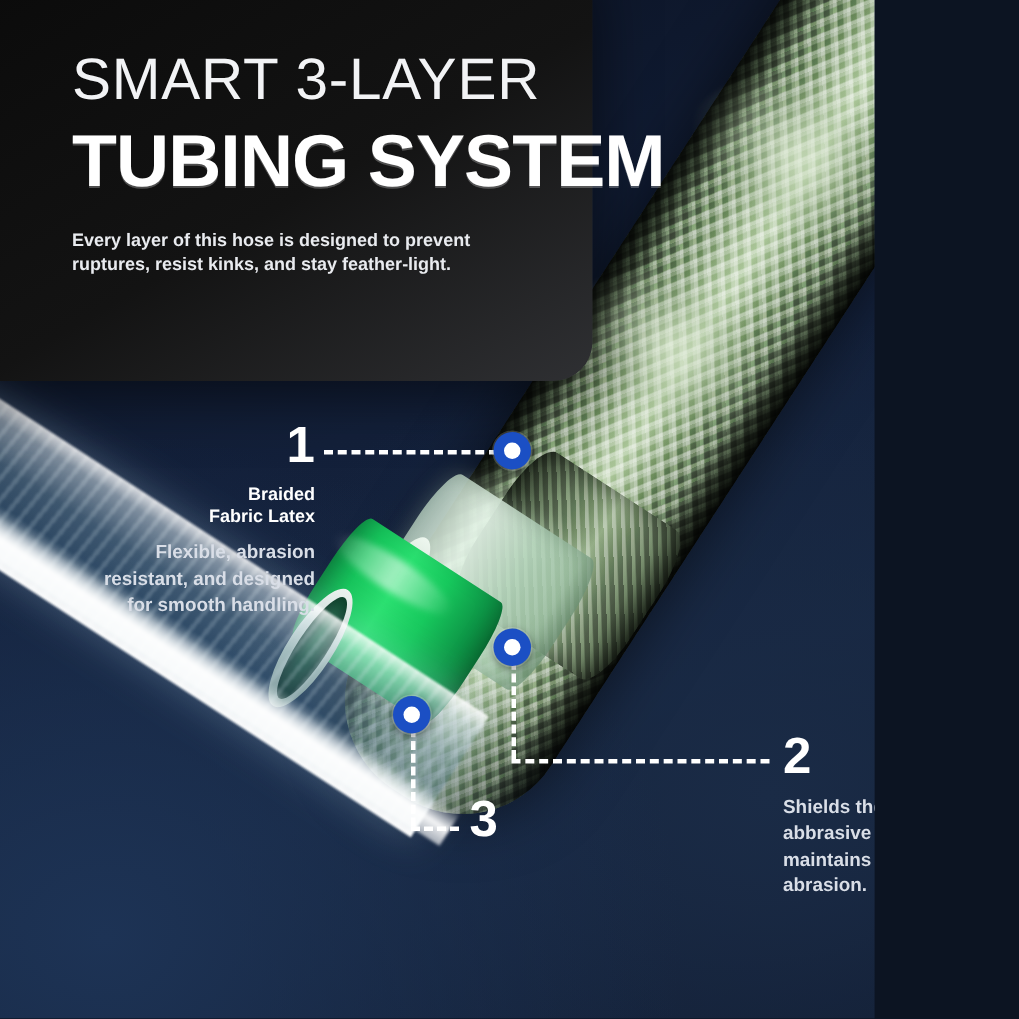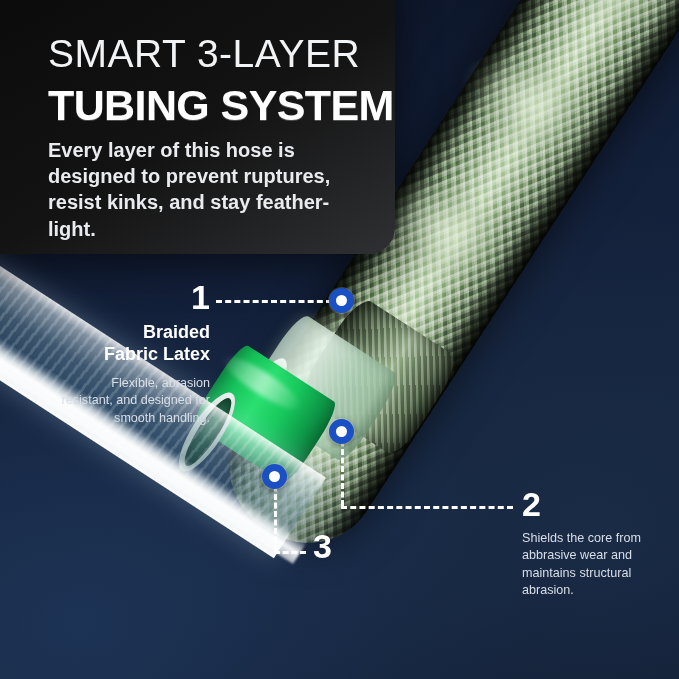--- a/index.html
+++ b/index.html
@@ -1,19 +1,19 @@
 <!DOCTYPE html>
 <html><head>
 <meta charset="utf-8">
 <style>
   html,body{margin:0;padding:0;background:#0c1422;}
   body{font-family:"Liberation Sans",sans-serif;}
 
   #stage{
-    position:relative;width:679px;height:679px;overflow:hidden;
+    position:relative;width:583px;height:679px;overflow:hidden;
     background:
       radial-gradient(120% 90% at 12% 92%, #1d3355 0%, rgba(29,51,85,0) 55%),
       radial-gradient(110% 80% at 88% 78%, #1a2b46 0%, rgba(26,43,70,0) 60%),
       linear-gradient(160deg,#0b1222 0%, #13203a 42%, #16253f 70%, #101a2e 100%);
   }
 
   
   .hose-wrap{position:absolute;inset:0;overflow:hidden;}
   .hose{
     position:absolute;
@@ -135,41 +135,41 @@
     background:linear-gradient(150deg,#0a0a0a 0%, #131313 55%, #2f3033 100%);
     border-bottom-right-radius:26px;border-bottom-left-radius:26px;
     box-shadow:0 10px 40px rgba(0,0,0,.55);
   }
   .header-inner{position:absolute;left:78px;top:60px;right:22px;}
   .title-thin{
     font-size:39px;font-weight:300;letter-spacing:.5px;color:#f2f3f5;
     line-height:1;white-space:nowrap;
   }
   .title-bold{
-    font-size:43px;font-weight:700;letter-spacing:-.6px;color:#ffffff;
+    font-size:49px;font-weight:700;letter-spacing:-.6px;color:#ffffff;
     line-height:1.06;margin-top:10px;white-space:nowrap;
     text-shadow:0 1px 0 rgba(255,255,255,.25);
   }
   .subtitle{
-    margin-top:8px;font-size:20px;font-weight:600;line-height:1.32;
+    margin-top:18px;font-size:12px;font-weight:600;line-height:1.32;
     color:#e9ebef;max-width:300px;
   }
 
   
   .callout{position:absolute;}
   .num{
     font-size:34px;font-weight:700;color:#ffffff;line-height:1;
     margin-bottom:8px;
   }
   .c-title{
-    font-size:18px;font-weight:700;color:#ffffff;line-height:1.22;
+    font-size:12px;font-weight:700;color:#ffffff;line-height:1.22;
     margin-bottom:9px;
   }
   .c-body{
-    font-size:12.6px;font-weight:400;color:#d9dee7;line-height:1.38;
+    font-size:12.6px;font-weight:700;color:#d9dee7;line-height:1.38;
   }
   .c1{left:60px;top:280px;width:150px;text-align:right;}
   .c1 .num{text-align:right;}
   .c2{left:522px;top:487px;width:150px;text-align:left;}
   .c3{left:313px;top:529px;width:165px;text-align:left;}
 
   
   .dash-h{
     position:absolute;height:0;
     border-top:3px dashed #ffffff;

